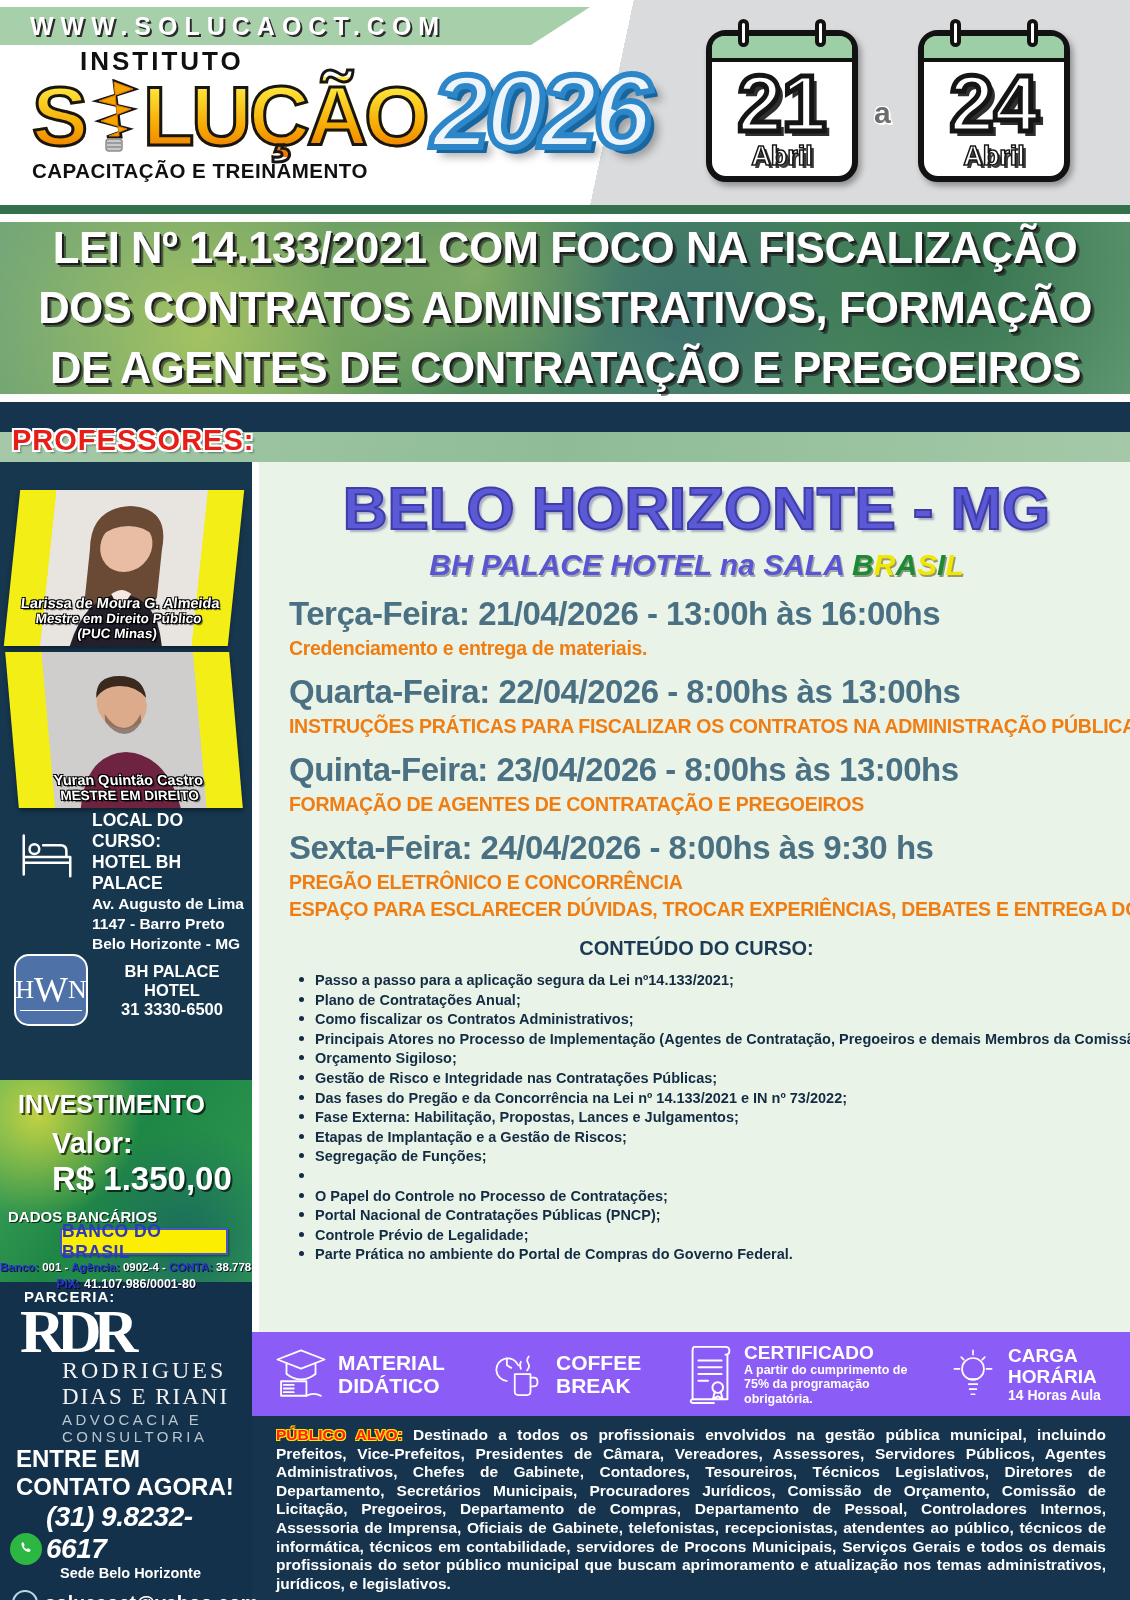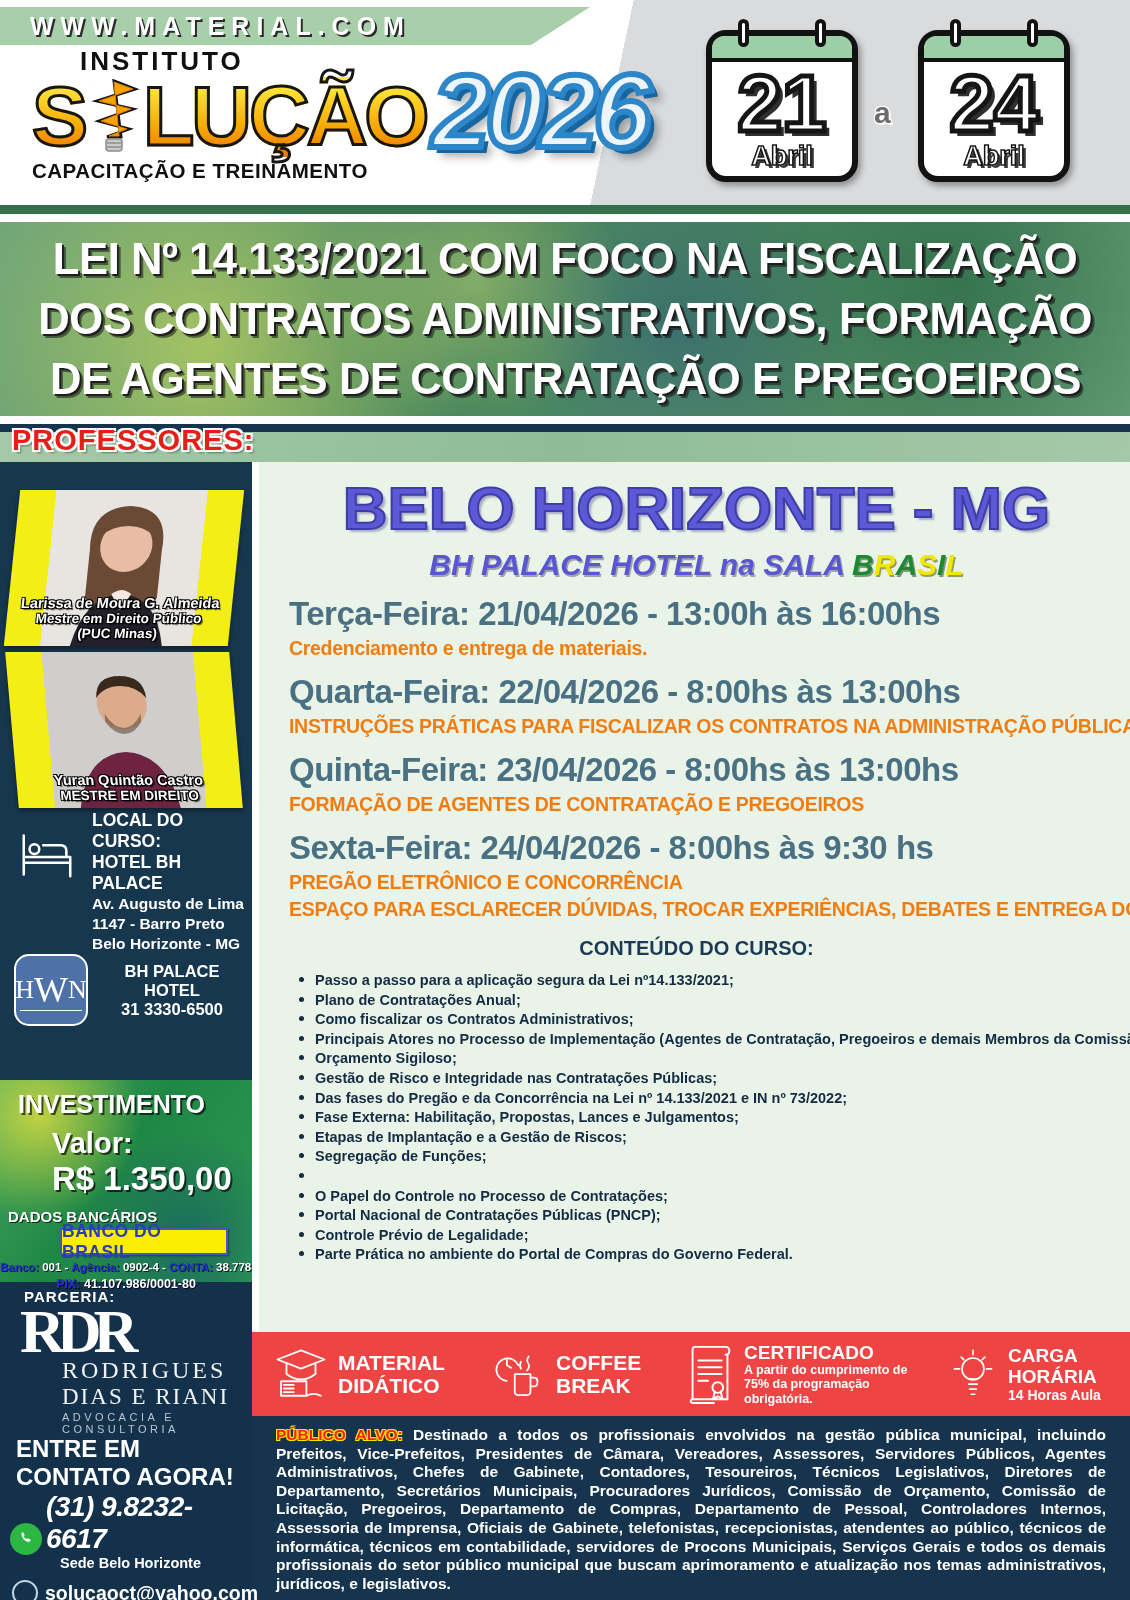--- a/index.html
+++ b/index.html
@@ -71,21 +71,21 @@
     position:absolute; left:874px; top:96px;
     font-size:30px; font-weight:900; color:#6d6d6d;
     text-shadow:-1px -1px 0 #fff,1px -1px 0 #fff,-1px 1px 0 #fff,2px 2px 0 #fff;
   }
 
   
   #banner { position:absolute; top:205px; left:0; width:1130px; height:227px; }
   .banner-strip-dark { height:9px; background:#35704c; }
   .banner-strip-white { height:8px; background:#fdfdfd; }
   .banner-main {
-    height:194px;
+    height:172px;
     background:
       radial-gradient(circle at 18% 65%, rgba(224,232,90,.55), transparent 28%),
       radial-gradient(circle at 42% 30%, rgba(236,240,120,.35), transparent 22%),
       radial-gradient(circle at 60% 55%, rgba(36,74,128,.40), transparent 26%),
       radial-gradient(circle at 85% 30%, rgba(18,80,48,.55), transparent 35%),
       linear-gradient(110deg,#6ba27b,#47855c 45%,#72aa82);
     display:flex; flex-direction:column; align-items:center; justify-content:center;
   }
   .banner-line {
     font-size:45px; font-weight:900; color:#fff; line-height:60px;
@@ -160,21 +160,21 @@
   .bank-line { margin-top:6px; text-align:center; font-size:11.5px; font-weight:900; white-space:nowrap; }
   .bank-line .lb { color:#2733d6; text-shadow:1px 1px 0 rgba(0,0,20,.8); }
   .bank-line .vl { color:#fff; text-shadow:1px 1px 0 rgba(0,0,20,.8); }
   .pix-line { margin-top:4px; text-align:center; font-size:12.5px; font-weight:900; }
 
   .side-partner { height:318px; background:#14314b; padding-top:6px; }
   .partner-label { margin-left:24px; font-size:15px; font-weight:900; color:#fff; letter-spacing:1px; }
   .rdr { margin-left:20px; font-family:"Liberation Serif",serif; font-weight:700; font-size:62px; line-height:52px; color:#fff; letter-spacing:-8px; }
   .rdr-n1 { margin-left:62px; font-family:"Liberation Serif",serif; font-size:24px; line-height:27px; color:#f2f2f2; letter-spacing:3px; }
   .rdr-n2 { margin-left:62px; font-family:"Liberation Serif",serif; font-size:23px; line-height:26px; color:#f2f2f2; letter-spacing:2px; }
-  .rdr-sub { margin-left:62px; font-size:11px; letter-spacing:3.5px; color:#b9c6ce; margin-top:1px; }
+  .rdr-sub { margin-left:62px; font-size:15px; letter-spacing:3.5px; color:#b9c6ce; margin-top:1px; }
   .contact-h { margin-left:16px; margin-top:0; font-size:24px; font-weight:900; color:#fff; line-height:28px; }
   .phone-row { display:flex; align-items:flex-end; margin-left:10px; margin-top:0;font-style:italic; }
   .wa-icon { width:32px; height:32px; border-radius:50%; background:#2bb741; display:flex; align-items:center; justify-content:center; flex:0 0 32px; }
   .phone-num { margin-left:4px; font-size:28px; font-weight:900; color:#fff; letter-spacing:-0.5px; }
   .phone-sub { margin-left:60px; font-size:14.5px; font-weight:700; color:#fff; }
   .email-row { display:flex; align-items:center; margin-left:12px; margin-top:9px; }
   .mail-icon { width:26px; height:26px; border-radius:50%; border:2px solid #bfd6e4; display:flex; align-items:center; justify-content:center; flex:0 0 26px; }
   .email-txt { margin-left:7px; font-size:19.5px; font-weight:900; color:#fff; }
 
   
@@ -213,21 +213,21 @@
   .bullets { list-style:none; margin-top:10px; padding-left:10px; }
   .bullets li {
     font-size:14.5px; line-height:19.6px; font-weight:700; color:#132c44; white-space:nowrap;
   }
   .bullets .dot {
     display:inline-block; width:5px; height:5px; border-radius:50%;
     background:#132c44; margin-right:11px; vertical-align:3px;
   }
 
   .features {
-    width:878px; height:84px; background:#ef4444;
+    width:878px; height:84px; background:#8b5cf6;
     display:flex; align-items:center; padding:0 14px 0 20px;
   }
   .feat { display:flex; align-items:center; }
   .feat-icon { flex:none; }
   .feat-label { color:#fff; font-weight:900; font-size:21px; line-height:23px; margin-left:8px; }
   .feat-label.w110 { width:112px; } .feat-label.w92 { width:94px; }
   .feat-text { margin-left:8px; color:#fff; }
   .feat-text .tl { font-size:19px; font-weight:900; line-height:21px; }
   .feat-text .dt { font-size:12.5px; font-weight:700; line-height:14.5px; width:170px; }
   .feat-text .dt2 { font-size:14px; font-weight:700; line-height:17px; }
@@ -244,21 +244,21 @@
   .obs { padding:7px 6px 0 24px; color:#fff; font-weight:700; font-size:12px; white-space:nowrap; }
 
   svg .ln { fill:none; stroke:#fff; stroke-width:2.6; stroke-linecap:round; stroke-linejoin:round; }
   svg .ln-thin { fill:none; stroke:#fff; stroke-width:2; stroke-linecap:round; stroke-linejoin:round; }
 </style>
 </head>
 <body>
 
 <div id="header">
   <div class="www-band">
-    <span>WWW.MATERIAL.COM</span>
+    <span>WWW.SOLUCAOCT.COM</span>
   </div>
   <div class="logo">
     <div class="logo-top">INSTITUTO</div>
     <div class="logo-name">
       <span class="txt">S</span>
       <svg class="logo-bulb" viewBox="0 0 54 76">
         <polygon points="27,2 48,10 10,22 46,30 12,42 42,50 20,58 34,58" fill="none" stroke="#161616" stroke-width="3"></polygon>
         <polygon points="27,3 46,10 12,22 44,30 14,42 40,50 22,57 32,57" fill="#f6a500" stroke="#e07a00" stroke-width="1"></polygon>
         <rect x="19" y="60" width="16" height="12" rx="3" fill="#c9c9c9" stroke="#8d8d8d" stroke-width="1.5"></rect>
         <line x1="20" y1="64" x2="34" y2="64" stroke="#8d8d8d" stroke-width="1.5"></line>

